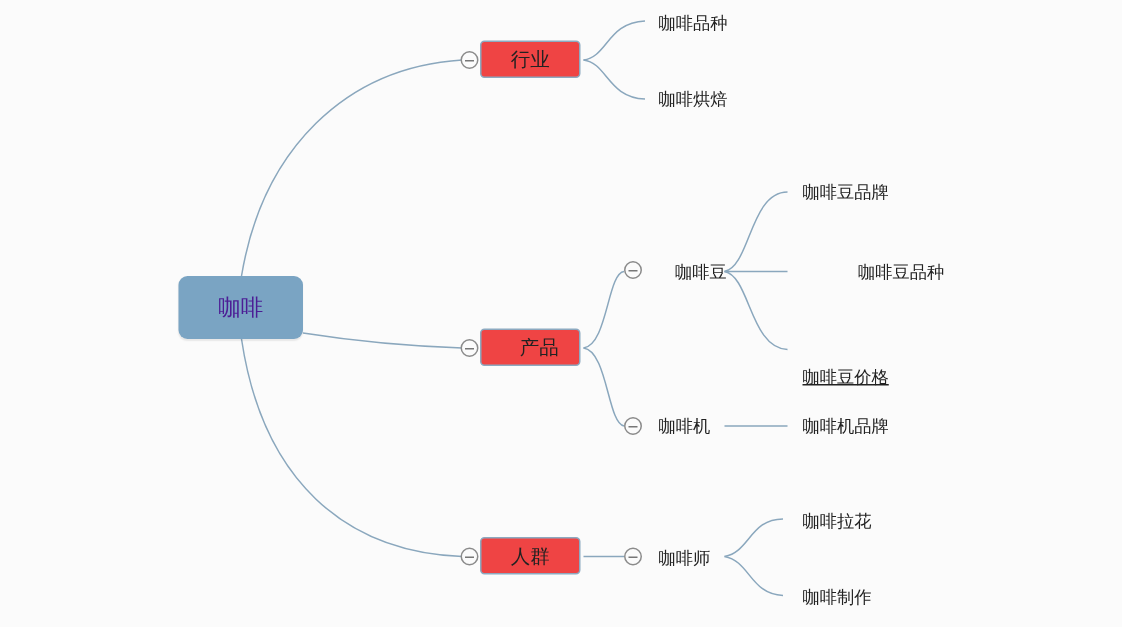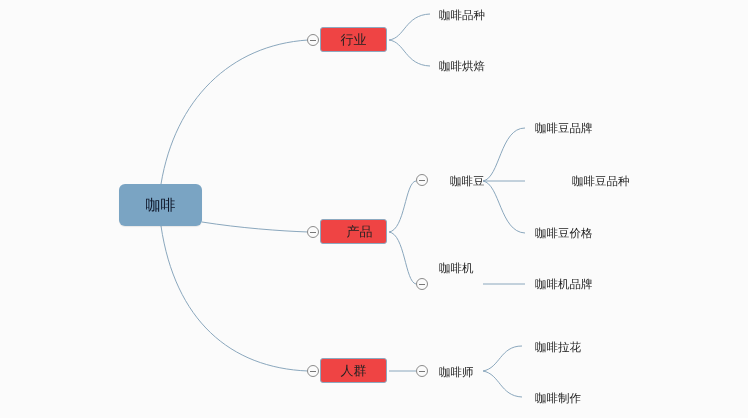--- a/index.html
+++ b/index.html
@@ -6,21 +6,21 @@
   body {
     width: 748px; height: 418px; overflow: hidden;
     background: #fbfbfb;
     font-family: "DejaVu Sans", "Liberation Sans", sans-serif;
     position: relative;
   }
   #canvas { position: absolute; left: 0; top: 0; width: 748px; height: 418px; }
   svg.links { position: absolute; left: 0; top: 0; }
   .root {
     position: absolute; left: 119px; top: 184px; width: 83px; height: 42px;
-    background: #7aa4c3; border-radius: 6px; color: #0f172a;
+    background: #7aa4c3; border-radius: 6px; color: #4c1d95;
     font-size: 15px; display: flex; align-items: center; justify-content: center;
     box-shadow: 0 1px 1px rgba(0,0,0,0.08);
     font-family: Liberation Mono, monospace;
   }
   .main {
     position: absolute; width: 67px; height: 25px;
     background: #ef4444; border: 1px solid #8ca9c0; border-radius: 3px;
     font-size: 13px; color: #222; display: flex; align-items: center; justify-content: center;
     box-sizing: border-box;
   }
@@ -87,24 +87,24 @@
 
   <div class="collapse" style="left:307px;top:226px;"></div>
   <div class="main" style="left:320px;top:219px;padding-left:12px;">
     <span>产品</span>
   </div>
 
   <div class="collapse" style="left:416px;top:174px;"></div>
   <div class="label" style="left:439px;top:174px;margin-left:11px;">咖啡豆</div>
   <div class="label" style="left:535px;top:121px;">咖啡豆品牌</div>
   <div class="label" style="left:540px;top:174px;margin-left:32px;">咖啡豆品种</div>
-  <div class="label" style="left:535px;top:226px;">咖啡豆价格</div>
+  <div class="label" style="left:535px;top:244px;text-decoration:underline;">咖啡豆价格</div>
 
   <div class="collapse" style="left:416px;top:278px;"></div>
-  <div class="label" style="left:439px;top:261px;">咖啡机</div>
+  <div class="label" style="left:439px;top:277px;">咖啡机</div>
   <div class="label" style="left:535px;top:277px;">咖啡机品牌</div>
 
   <div class="collapse" style="left:307px;top:365px;"></div>
   <div class="main" style="left:320px;top:358px;">
     <span>人群</span>
   </div>
 
   <div class="collapse" style="left:416px;top:365px;"></div>
   <div class="label" style="left:439px;top:365px;">咖啡师</div>
   <div class="label" style="left:535px;top:340px;">咖啡拉花</div>

